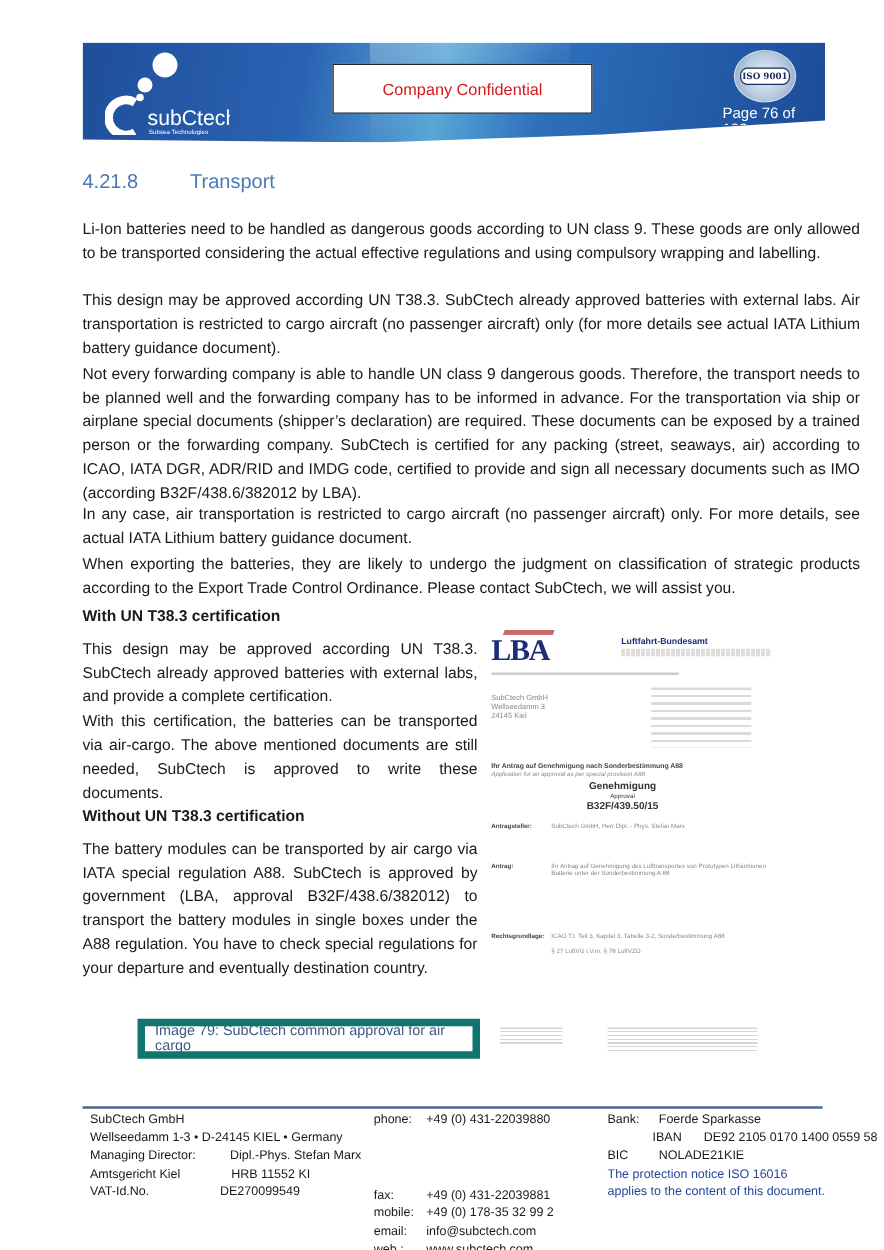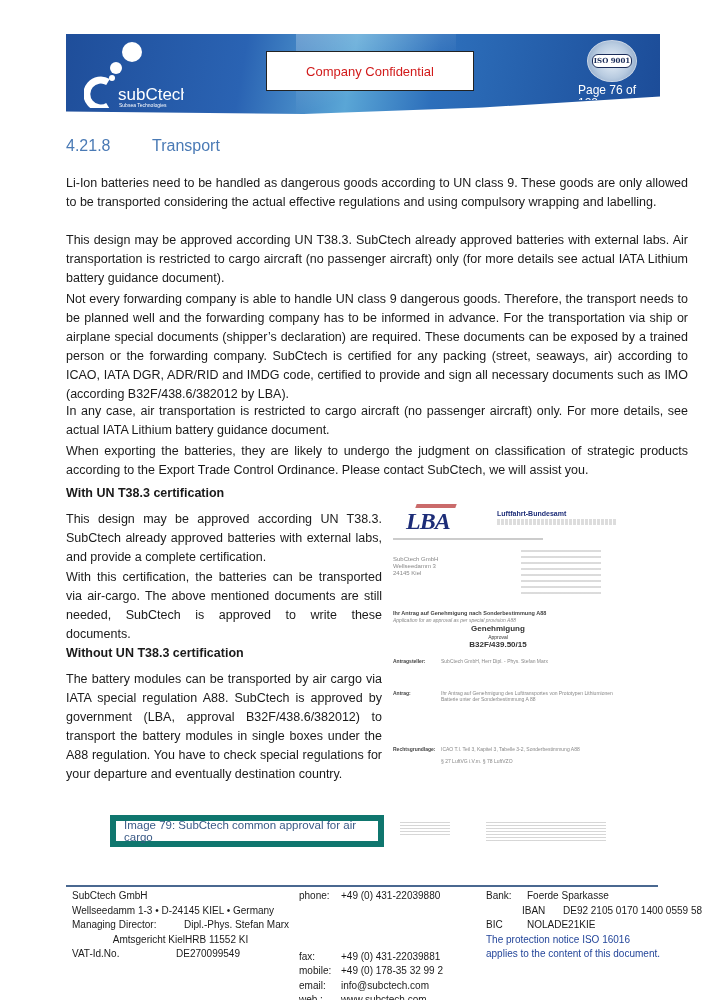--- a/index.html
+++ b/index.html
@@ -17,21 +17,21 @@
   .iso span { position:absolute; left:4px; top:13px; width:38px; height:12px; background:#fff; border:1px solid #1b2d5a; border-radius:6px;
     font-size:7px; font-weight:bold; color:#1b2d5a; text-align:center; line-height:12px; font-family:"DejaVu Serif", serif; }
   .pageno { position:absolute; left:578px; top:84px; color:#ffffff; font-size:12px; z-index:2; line-height:13px; width:80px; height:16px; overflow:hidden; }
   .heading { position:absolute; left:66px; top:137px; color:#4a7ab5; font-size:16px; }
   .heading .num { display:inline-block; width:86px; }
   .para { position:absolute; left:66px; width:622px; font-size:12.5px; line-height:19px; text-align:justify; color:#1a1a1a; }
   .col { position:absolute; left:66px; width:316px; font-size:12.5px; line-height:19px; text-align:justify; }
   .subhead { position:absolute; left:66px; font-weight:bold; font-size:12.5px; }
 
   .scan { position:absolute; left:393px; top:500px; width:300px; height:290px; font-size:5px; color:#777; }
-  .lba-logo { position:absolute; left:13px; top:8px; width:54px; height:26px; color:#1d2d78; font-weight:bold; font-style:italic; font-size:24px; letter-spacing:-1px; font-family:"Liberation Serif", serif; }
+  .lba-logo { position:absolute; left:0; top:8px; width:54px; height:26px; color:#1d2d78; font-weight:bold; font-size:24px; letter-spacing:-1px; font-family:"Liberation Serif", serif; }
   .lba-logo::before { content:""; position:absolute; left:10px; top:-4px; width:40px; height:4px; background:#b32c2c; transform:skewX(-20deg); opacity:0.7; }
   .lba-title { position:absolute; left:104px; top:10px; font-weight:bold; font-size:7px; color:#1d2d78; }
   .blur { color:#888; position:absolute; }
   .approval-t { position:absolute; left:0; width:210px; text-align:center; color:#333; font-weight:bold; }
 
   .caption-box { position:absolute; left:110px; top:815px; width:274px; height:32px; border:6px solid #0f766e;
     display:flex; align-items:center; padding-left:8px; box-sizing:border-box; color:#3a5a86; font-size:11.5px; }
   .mini-foot { position:absolute; top:822px; font-size:3.5px; color:#888; line-height:4px; }
 
   .footer-line { position:absolute; left:66px; top:885px; width:592px; height:2px; background:#4a6890; }
@@ -103,21 +103,21 @@
 
 <div class="caption-box">Image 79: SubCtech common approval for air cargo</div>
 <div class="mini-foot" style="left:400px;width:50px;height:14px;background:repeating-linear-gradient(180deg,#bbb 0 1px,transparent 1px 3px);opacity:.6;"></div>
 <div class="mini-foot" style="left:486px;width:120px;height:20px;background:repeating-linear-gradient(180deg,#bbb 0 1px,transparent 1px 3px);opacity:.6;"></div>
 
 <div class="footer-line"></div>
 <div class="foot" style="left:72px;top:889px;">
   <div class="row">SubCtech GmbH</div>
   <div class="row">Wellseedamm 1-3 • D-24145 KIEL • Germany</div>
   <div class="row"><span class="k" style="width:112px;">Managing Director:</span><span>Dipl.-Phys. Stefan Marx</span></div>
-  <div class="row"><span class="k" style="width:113px;text-align:right;">Amtsgericht Kiel</span><span>HRB 11552 KI</span></div>
+  <div class="row"><span class="k" style="width:113px;">Amtsgericht Kiel</span><span>HRB 11552 KI</span></div>
   <div class="row"><span class="k" style="width:104px;">VAT-Id.No.</span><span>DE270099549</span></div>
 </div>
 <div class="foot" style="left:299px;top:889px;">
   <div class="row"><span class="k" style="width:42px;">phone:</span><span>+49 (0) 431-22039880</span></div>
   <div class="row"><span class="k" style="width:42px;margin-top:46px;">fax:</span><span>+49 (0) 431-22039881</span></div>
   <div class="row"><span class="k" style="width:42px;">mobile:</span><span>+49 (0) 178-35 32 99 2</span></div>
   <div class="row"><span class="k" style="width:42px;">email:</span><span>info@subctech.com</span></div>
   <div class="row"><span class="k" style="width:42px;">web :</span><span>www.subctech.com</span></div>
 </div>
 <div class="foot" style="left:486px;top:889px;">

